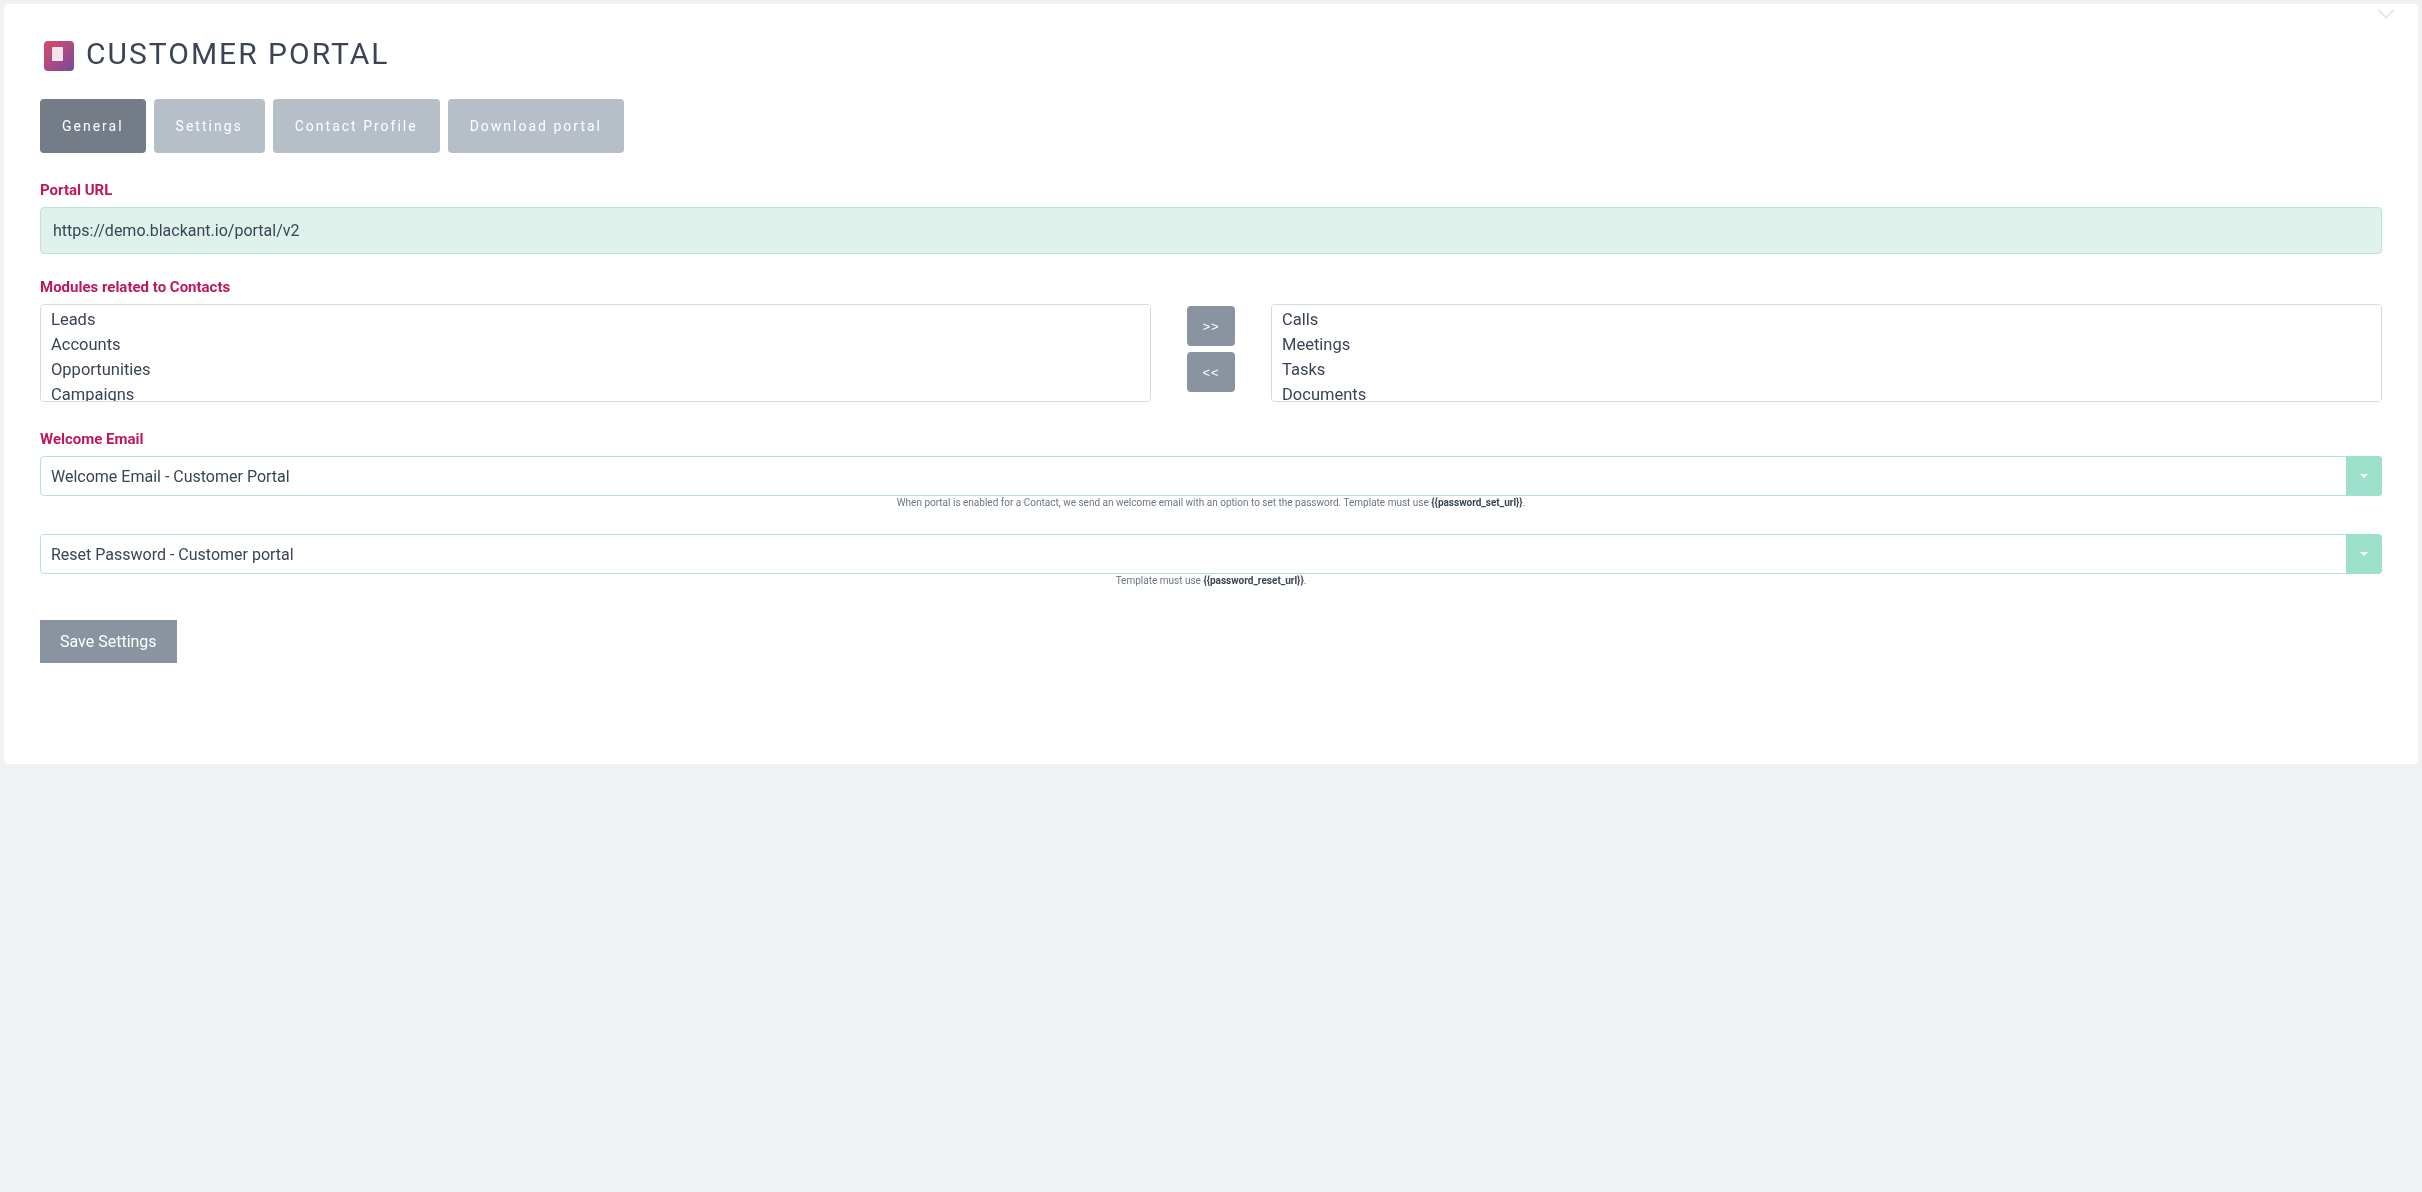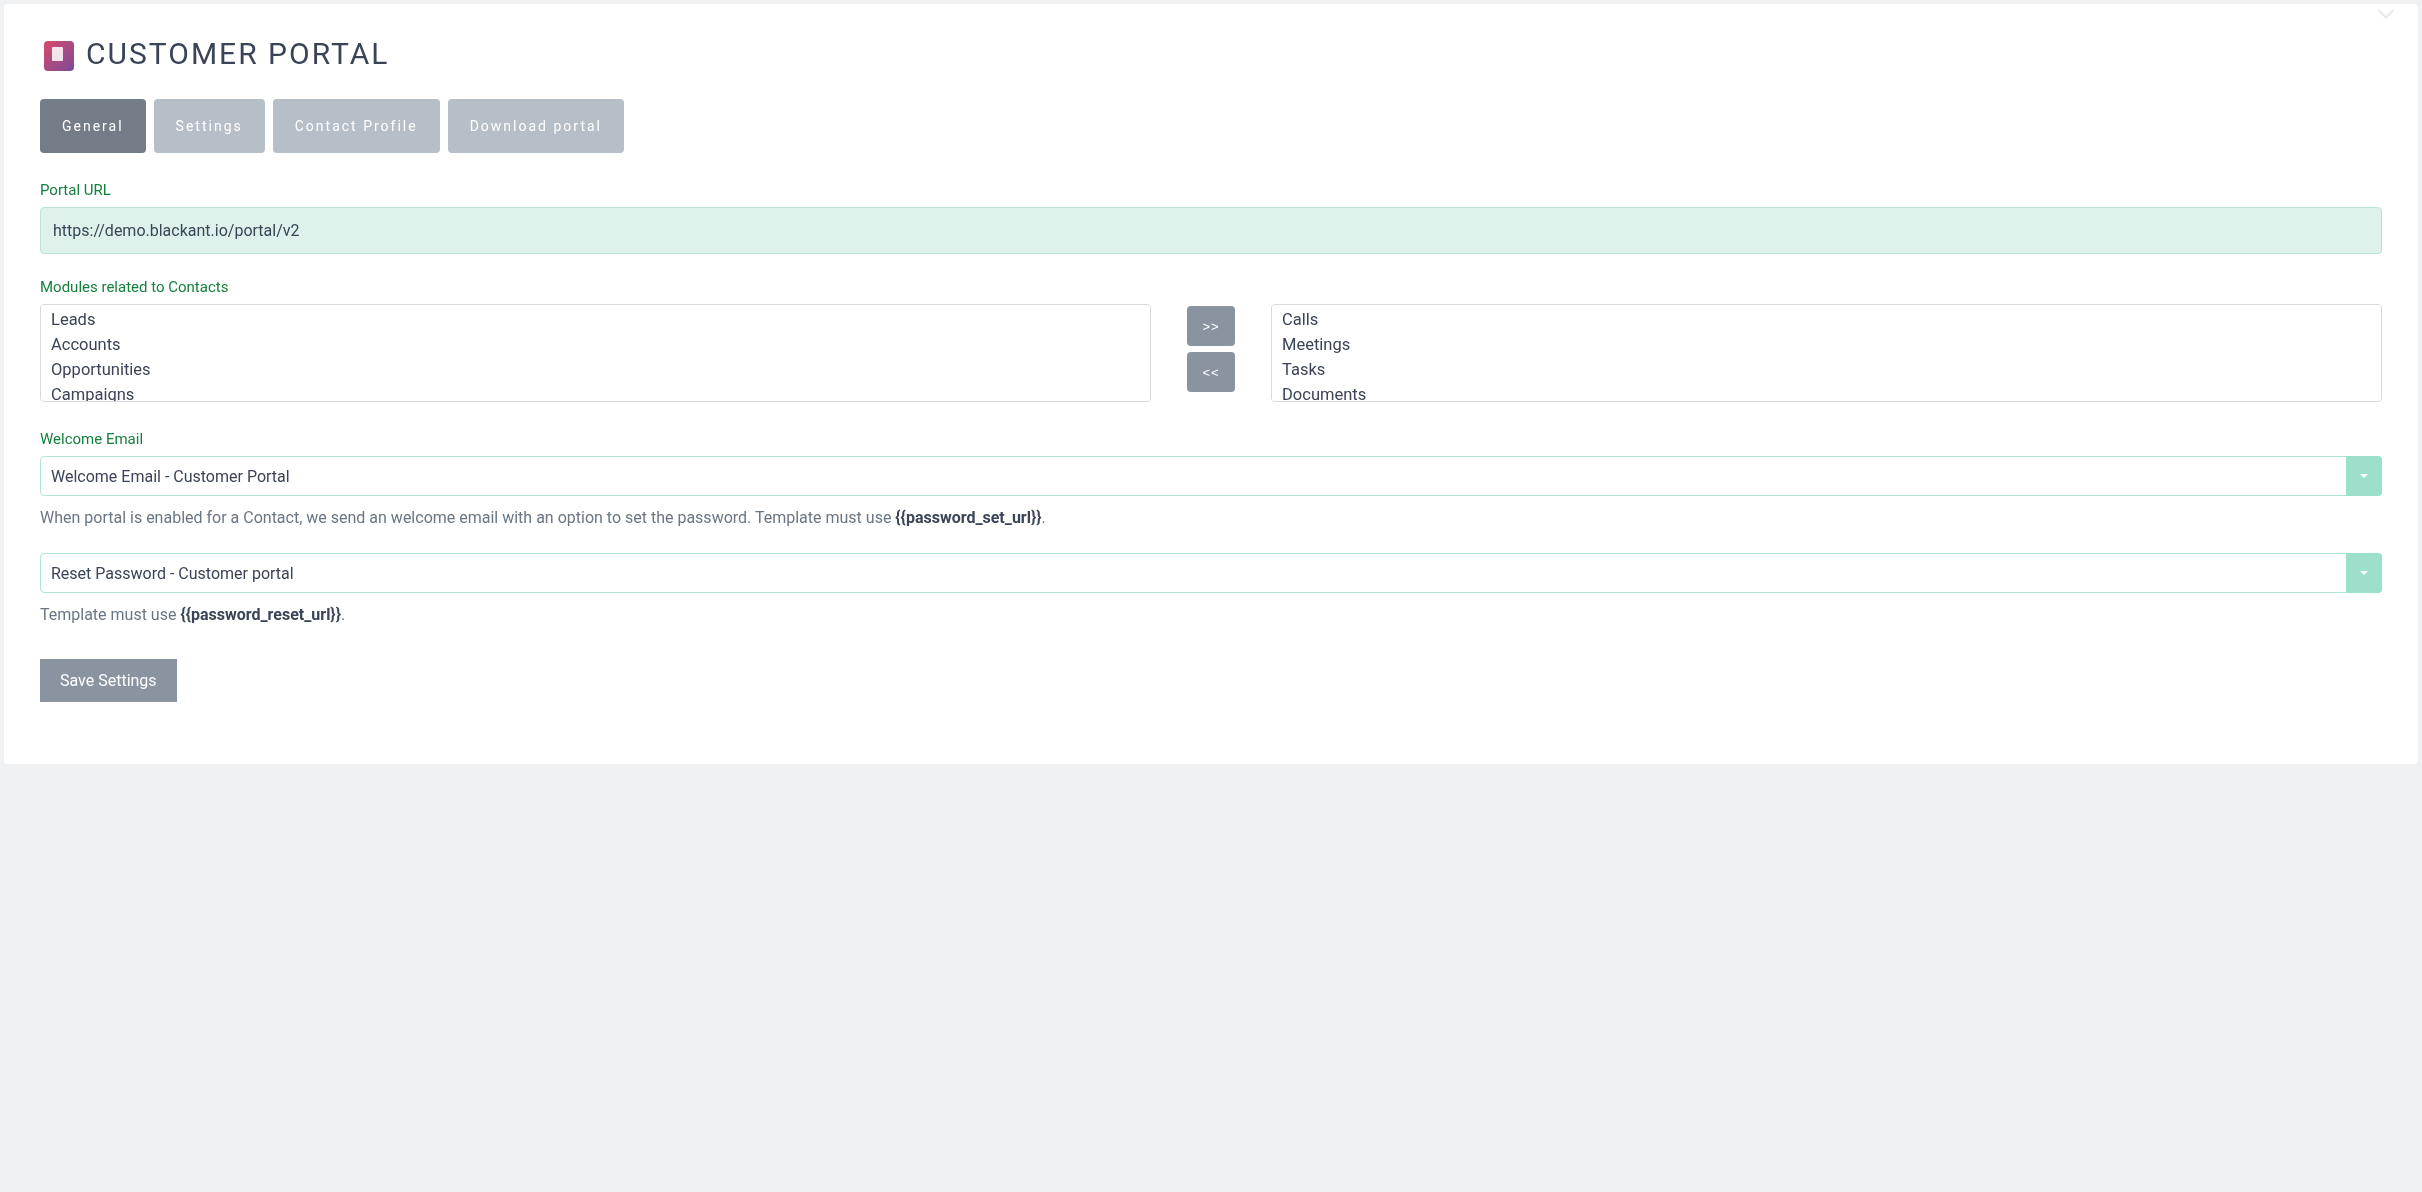--- a/index.html
+++ b/index.html
@@ -79,23 +79,23 @@
     font-size: 14px;
     letter-spacing: 2px;
     color: #fff;
     background: #b6bec7;
     cursor: pointer;
     border: none;
     font-family: inherit;
   }
   .tab.active { background: #737c87; }
   .section-label {
-    font-weight: 400;
+    font-weight: 700;
     font-size: 15px;
-    color: #15803d;
+    color: #be185d;
     margin-bottom: 8px;
   }
   .url-box {
     width: 100%;
     background: #def2eb;
     border: 1px solid #b9e4d6;
     border-radius: 4px;
     padding: 13px 12px;
     font-size: 16px;
     color: #3a4456;
@@ -179,24 +179,25 @@
     height: 40px;
     background: #9ce0cb;
     border-radius: 0 4px 4px 0;
     display: flex;
     align-items: center;
     justify-content: center;
     pointer-events: none;
   }
   .select-caret svg { width: 12px; height: 12px; fill: #fff; }
   .help-text {
-    font-size: 16px;
+    font-size: 10px;
     color: #6a7684;
-    margin-top: 11px;
+    margin-top: 0;
     line-height: 1.4;
+    text-align: center;
   }
   .help-text strong { color: #3a4456; font-weight: 700; }
   .save-btn {
     margin-top: 8px;
     padding: 12px 20px;
     background: #8a94a1;
     border: none;
     border-radius: 0;
     color: #fff;
     font-size: 16px;

